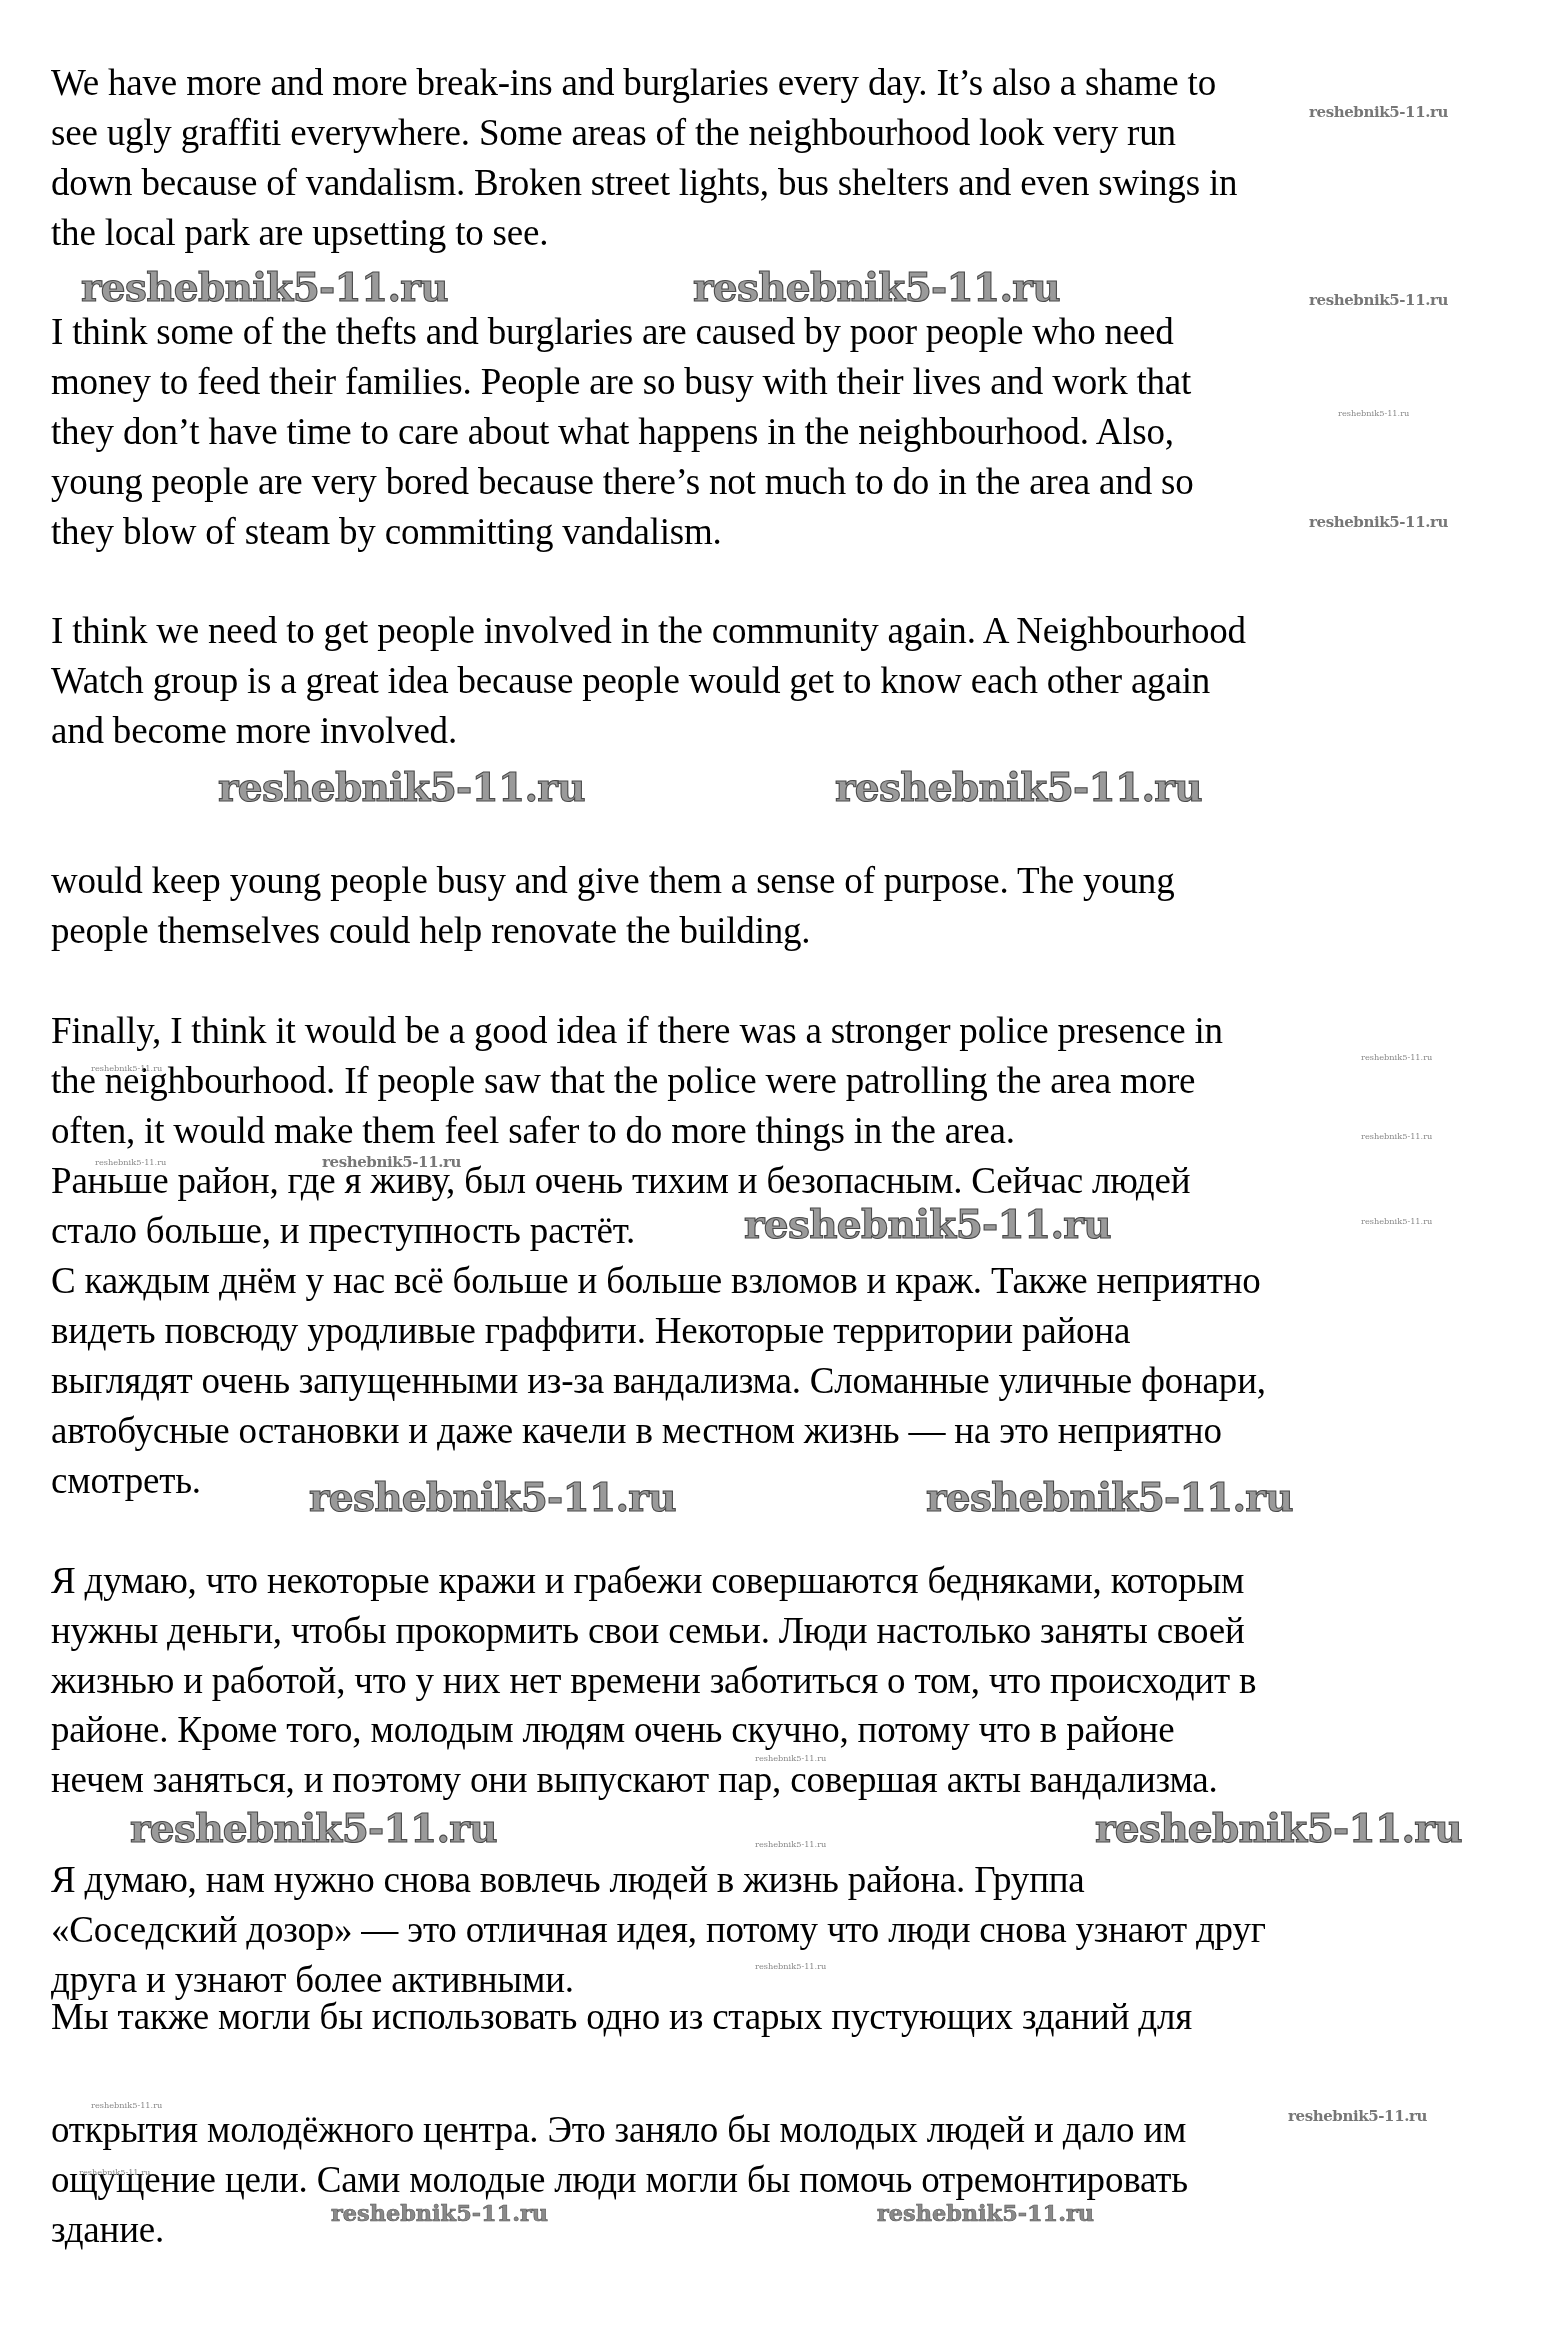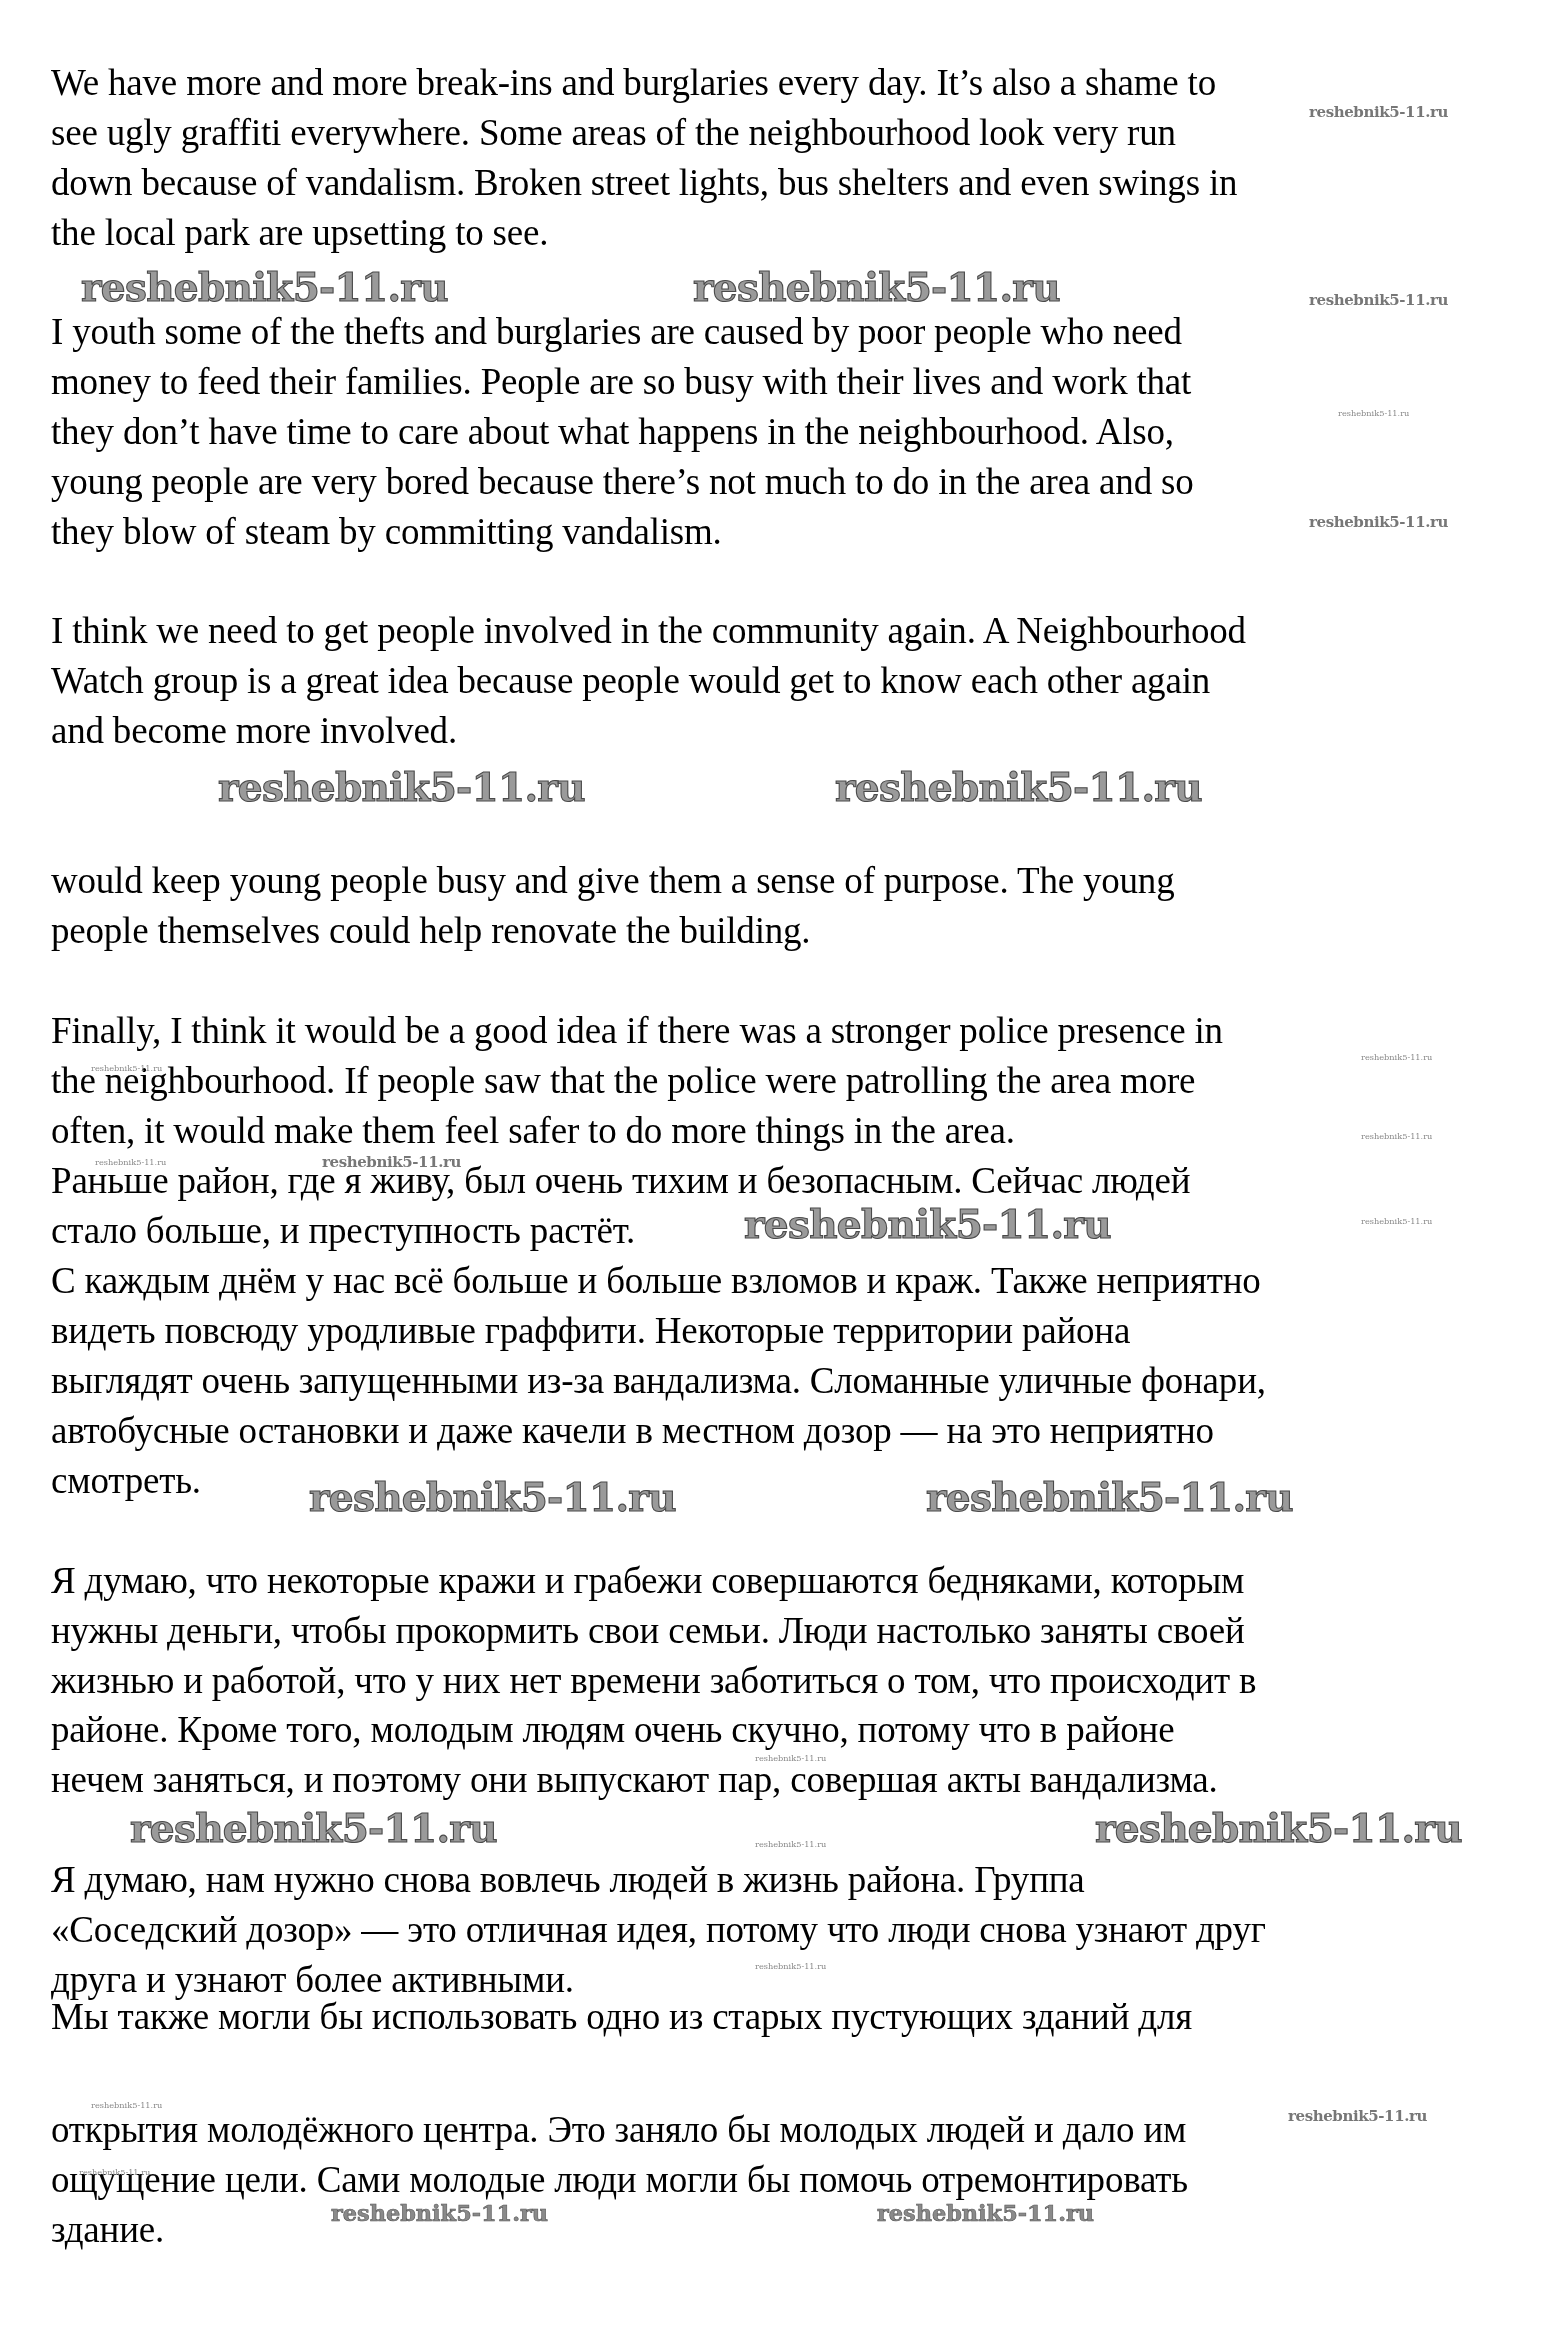--- a/index.html
+++ b/index.html
@@ -40,21 +40,21 @@
 </head>
 <body>
 
 <div class="page">
 
   <div class="line" style="top:60px">We have more and more break-ins and burglaries every day. It’s also a shame to</div>
   <div class="line" style="top:110px">see ugly graffiti everywhere. Some areas of the neighbourhood look very run</div>
   <div class="line" style="top:160px">down because of vandalism. Broken street lights, bus shelters and even swings in</div>
   <div class="line" style="top:210px">the local park are upsetting to see.</div>
 
-  <div class="line" style="top:309px">I youth some of the thefts and burglaries are caused by poor people who need</div>
+  <div class="line" style="top:309px">I think some of the thefts and burglaries are caused by poor people who need</div>
   <div class="line" style="top:359px">money to feed their families. People are so busy with their lives and work that</div>
   <div class="line" style="top:409px">they don’t have time to care about what happens in the neighbourhood. Also,</div>
   <div class="line" style="top:459px">young people are very bored because there’s not much to do in the area and so</div>
   <div class="line" style="top:509px">they blow of steam by committing vandalism.</div>
 
   <div class="line" style="top:608px">I think we need to get people involved in the community again. A Neighbourhood</div>
   <div class="line" style="top:658px">Watch group is a great idea because people would get to know each other again</div>
   <div class="line" style="top:708px">and become more involved.</div>
 
   <div class="line" style="top:858px">would keep young people busy and give them a sense of purpose. The young</div>
@@ -63,21 +63,21 @@
   <div class="line" style="top:1008px">Finally, I think it would be a good idea if there was a stronger police presence in</div>
   <div class="line" style="top:1058px">the neighbourhood. If people saw that the police were patrolling the area more</div>
   <div class="line" style="top:1158px">Раньше район, где я живу, был очень тихим и безопасным. Сейчас людей</div>
 
   <div class="line" style="top:1108px">often, it would make them feel safer to do more things in the area.</div>
   <div class="line" style="top:1208px">стало больше, и преступность растёт.</div>
 
   <div class="line" style="top:1258px">С каждым днём у нас всё больше и больше взломов и краж. Также неприятно</div>
   <div class="line" style="top:1308px">видеть повсюду уродливые граффити. Некоторые территории района</div>
   <div class="line" style="top:1358px">выглядят очень запущенными из-за вандализма. Сломанные уличные фонари,</div>
-  <div class="line" style="top:1408px">автобусные остановки и даже качели в местном дозор — на это неприятно</div>
+  <div class="line" style="top:1408px">автобусные остановки и даже качели в местном жизнь — на это неприятно</div>
   <div class="line" style="top:1458px">смотреть.</div>
 
   <div class="line" style="top:1558px">Я думаю, что некоторые кражи и грабежи совершаются бедняками, которым</div>
   <div class="line" style="top:1608px">нужны деньги, чтобы прокормить свои семьи. Люди настолько заняты своей</div>
   <div class="line" style="top:1658px">жизнью и работой, что у них нет времени заботиться о том, что происходит в</div>
   <div class="line" style="top:1707px">районе. Кроме того, молодым людям очень скучно, потому что в районе</div>
   <div class="line" style="top:1757px">нечем заняться, и поэтому они выпускают пар, совершая акты вандализма.</div>
 
   <div class="line" style="top:1857px">Я думаю, нам нужно снова вовлечь людей в жизнь района. Группа</div>
   <div class="line" style="top:1907px">«Соседский дозор» — это отличная идея, потому что люди снова узнают друг</div>

